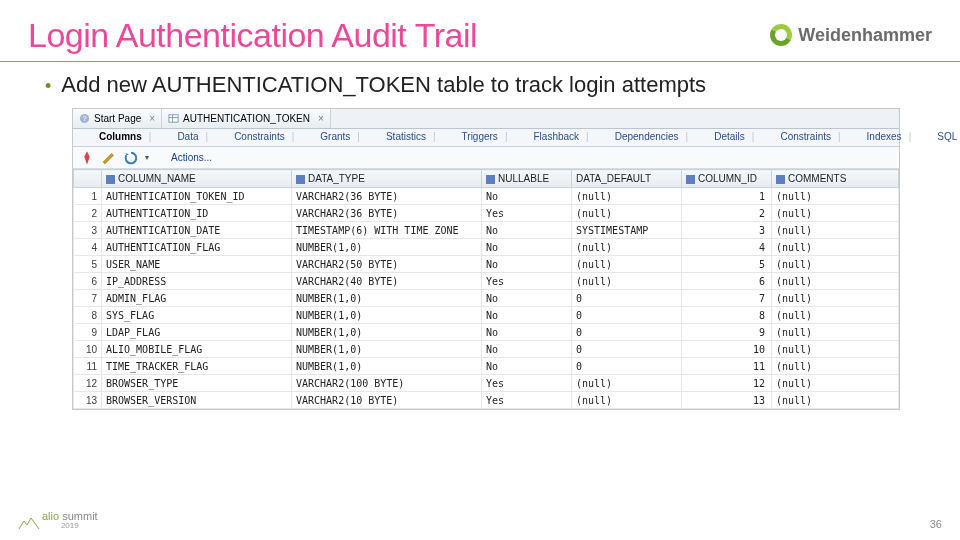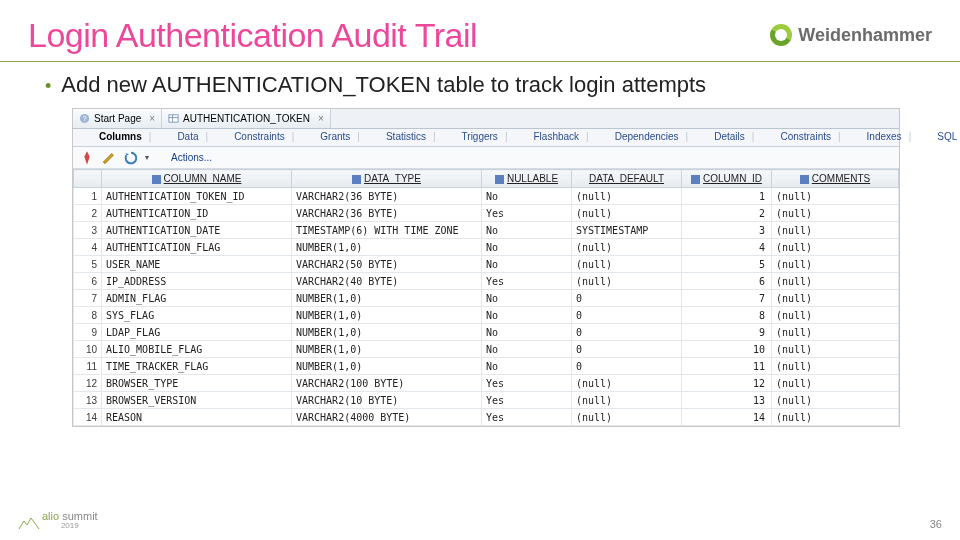--- a/index.html
+++ b/index.html
@@ -18,21 +18,21 @@
   .doc-tab .close { color: #7a7a7a; font-size: 10px; margin-left: 4px; }
   .view-tabs { display: flex; gap: 0; background: #f4f6f9; border-bottom: 1px solid #c9d2db; height: 18px; font-size: 10px; }
   .view-tab { padding: 2px 7px 0; color: #2a4d8f; cursor: pointer; margin-left: 19px; }
   .view-tab.active { color: #000; font-weight: 600; }
   .view-tabs .sep { color: #c0c8d0; padding: 2px 0 0; }
   .toolbar { display: flex; align-items: center; height: 22px; background: #f8fafc; border-bottom: 1px solid #d4dbe2; padding: 0 6px; gap: 6px; }
   .toolbar .iconbtn { width: 16px; height: 16px; display: inline-flex; align-items: center; justify-content: center; }
   .toolbar .dd { font-size: 8px; color: #555; }
   .toolbar .actions { color: #1a3e8c; font-size: 10px; margin-left: 16px; }
   .grid { width: 100%; border-collapse: collapse; font-size: 10px; }
-  .grid th { background: linear-gradient(#f6f8fa, #e6ebf0); border: 1px solid #c9d2db; padding: 2px 4px; font-weight: 400; color: #222; text-align: center; height: 18px; text-decoration: underline; }
+  .grid th { background: linear-gradient(#f6f8fa, #e6ebf0); border: 1px solid #c9d2db; padding: 2px 4px; font-weight: 400; color: #222; text-align: left; height: 18px; }
   .grid th .sorticon { display: inline-block; width: 9px; height: 9px; background: #5c7fbf; margin-right: 3px; vertical-align: middle; }
   .grid td { border: 1px solid #e2e7ec; padding: 1px 4px; background: #fff; font-family: "Consolas", monospace; font-size: 10px; color: #222; height: 17px; white-space: nowrap; }
   .grid td.rownum { text-align: right; color: #3a3a3a; width: 28px; font-family: "Tahoma", sans-serif; }
   .grid td.colid { text-align: right; padding-right: 6px; }
   .footer-logo { position: absolute; left: 18px; bottom: 10px; display: flex; align-items: flex-end; gap: 2px; color: #888; font-size: 11px; }
   .footer-logo .mtn { width: 22px; height: 14px; }
   .page-num { position: absolute; right: 18px; bottom: 10px; color: #888; font-size: 11px; }
   th.col-name { width: 190px; }
   th.col-type { width: 190px; }
   th.col-null { width: 90px; }
@@ -249,29 +249,20 @@
         </tr>
         <tr>
           <td class="rownum">13</td>
           <td>BROWSER_VERSION</td>
           <td>VARCHAR2(10 BYTE)</td>
           <td>Yes</td>
           <td>(null)</td>
           <td class="colid">13</td>
           <td>(null)</td>
         </tr>
-        <tr>
-          <td class="rownum">14</td>
-          <td>REASON</td>
-          <td>VARCHAR2(4000 BYTE)</td>
-          <td>Yes</td>
-          <td>(null)</td>
-          <td class="colid">14</td>
-          <td>(null)</td>
-        </tr>
       </tbody>
   </table>
 </div>
 
 <div class="footer-logo">
   <svg class="mtn" viewBox="0 0 22 14">
       <polyline points="1,13 6,5 9,9 13,2 21,13" fill="none" stroke="#8aa84a" stroke-width="1"></polyline>
     </svg>
   <span style="display:flex;flex-direction:column;line-height:1">
     <span><span style="color:#8aa84a">alio</span><span> summit</span></span>

